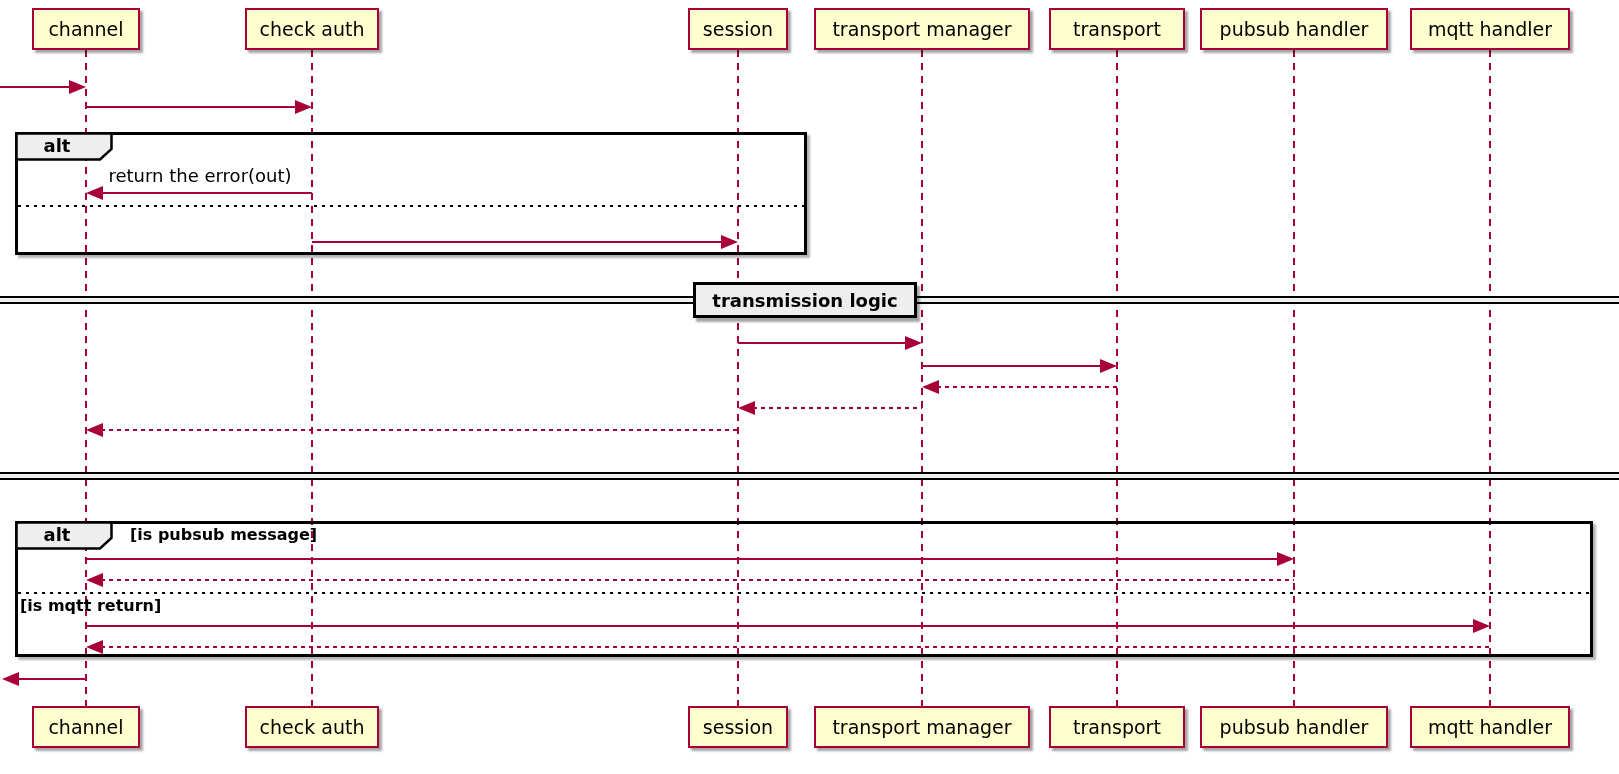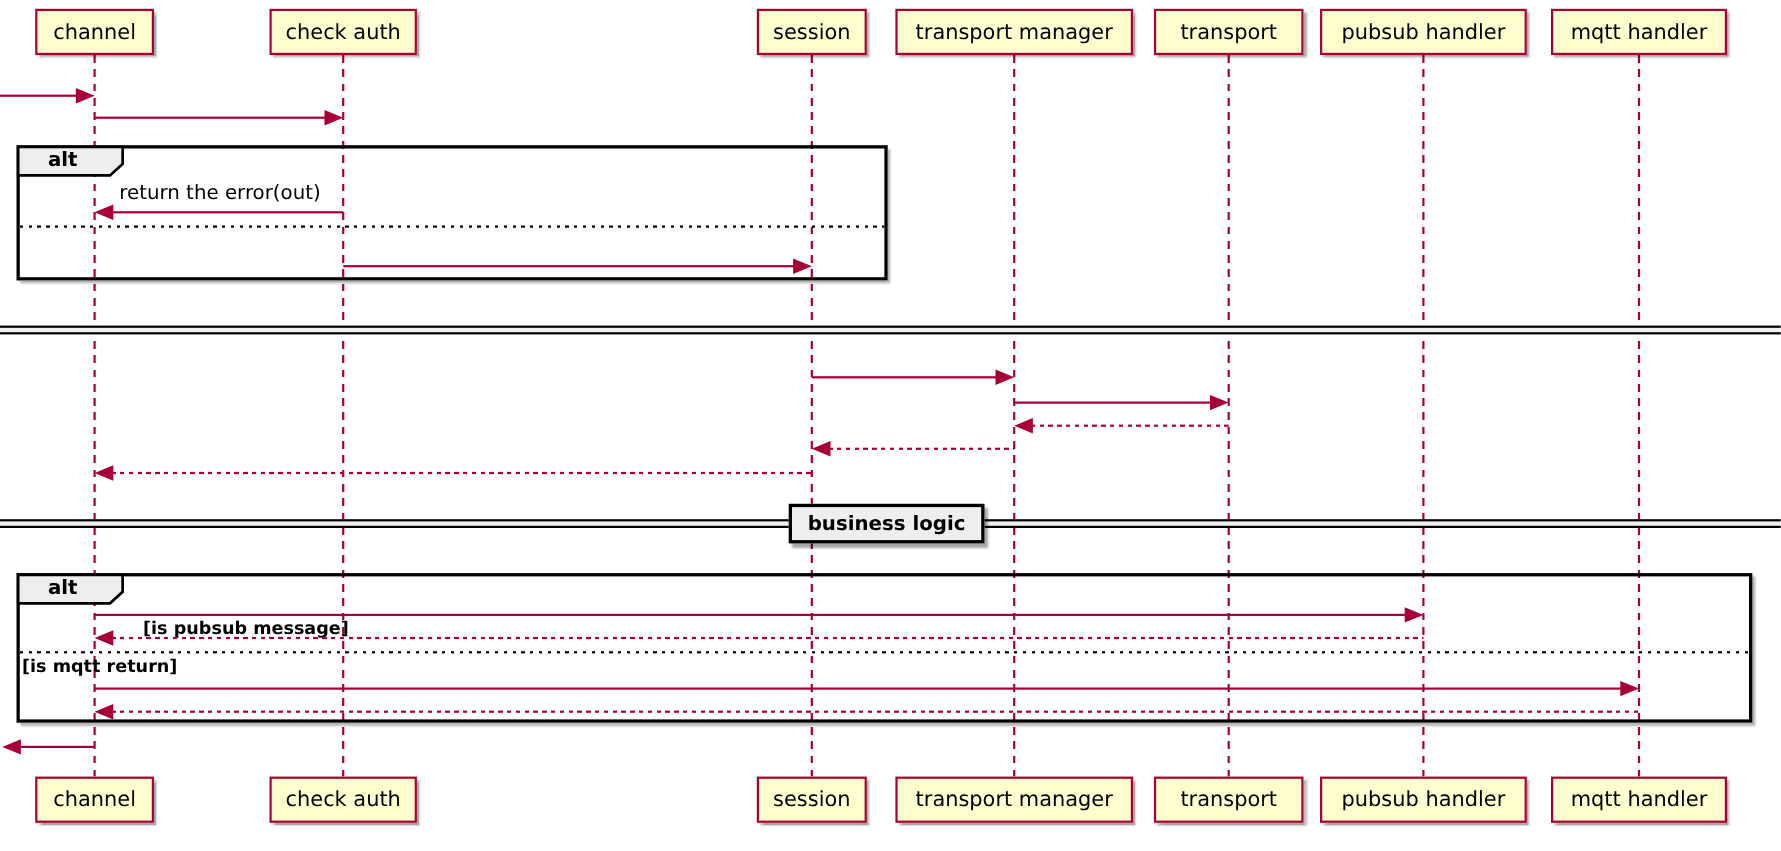--- a/index.html
+++ b/index.html
@@ -126,26 +126,26 @@
     <svg width="98" height="29" class="pentagon-svg" style="left: 15px; top: 132px;">
       <path d="M1.5,1.5 H96.5 V17 L85,27.5 H1.5 Z" fill="#EEEEEE" stroke="#000000" stroke-width="2.5"></path>
     </svg>
     <div class="operator" style="left: 15px; top: 135px; width: 84px;">alt</div>
     <div class="frame-divider" style="left: 18px; width: 786px; top: 205px;"></div>
     <div class="frame" style="left: 15px; top: 521px; width: 1578px; height: 136px;"></div>
     <svg width="98" height="29" class="pentagon-svg" style="left: 15px; top: 521px;">
       <path d="M1.5,1.5 H96.5 V17 L85,27.5 H1.5 Z" fill="#EEEEEE" stroke="#000000" stroke-width="2.5"></path>
     </svg>
     <div class="operator" style="left: 15px; top: 524px; width: 84px;">alt</div>
-    <div class="guard" style="left: 130px; top: 524px; margin-top: 36px;">[is pubsub message]</div>
+    <div class="guard" style="left: 130px; top: 524px;">[is pubsub message]</div>
     <div class="guard" style="left: 20px; top: 595px;">[is mqtt return]</div>
     <div class="frame-divider" style="left: 18px; width: 1572px; top: 592px;"></div>
     <div class="sec-line" style="top: 296px; width: 1619px;"></div>
+    <div class="sec-box" style="left: 693px; top: 282px; width: 224px; height: 36px;">transmission logic</div>
     <div class="sec-line" style="top: 472px; width: 1619px;"></div>
-    <div class="sec-box" style="left: 717px; top: 458px; width: 178px; height: 36px;">business logic</div>
     <div class="msg-line" style="left: 0px; width: 71px; top: 86px;"></div>
     <div class="head head-right" style="left: 69px; top: 80px;"></div>
     <div class="msg-line" style="left: 86px; width: 211px; top: 106px;"></div>
     <div class="head head-right" style="left: 295px; top: 100px;"></div>
     <div class="msg-line" style="left: 101px; width: 211px; top: 192px;"></div>
     <div class="head head-left" style="left: 86px; top: 186px;"></div>
     <div class="msg-label" style="left: 200px; top: 165px;">return the error(out)</div>
     <div class="msg-line" style="left: 312px; width: 411px; top: 241px;"></div>
     <div class="head head-right" style="left: 721px; top: 235px;"></div>
     <div class="msg-line" style="left: 738px; width: 169px; top: 342px;"></div>

